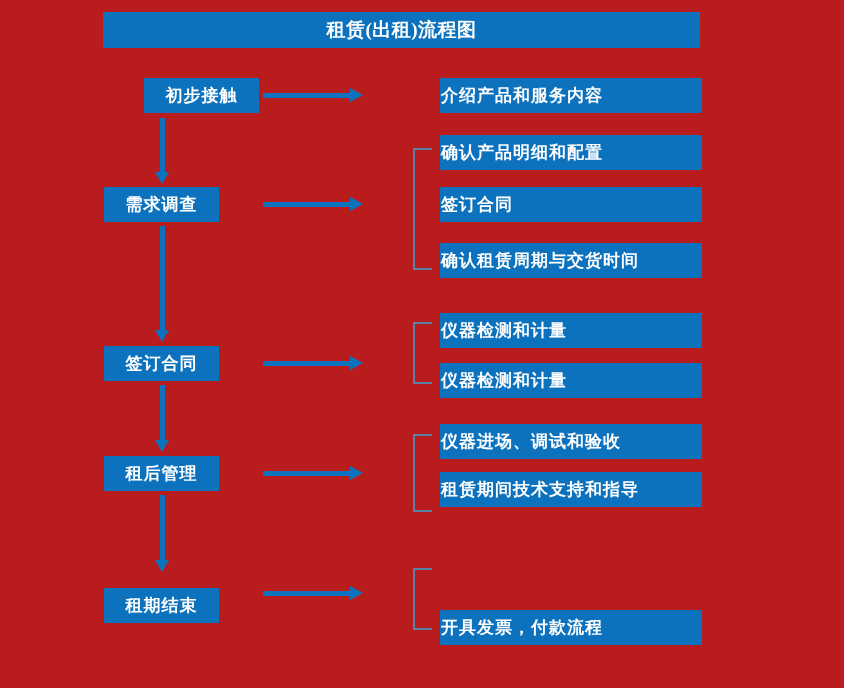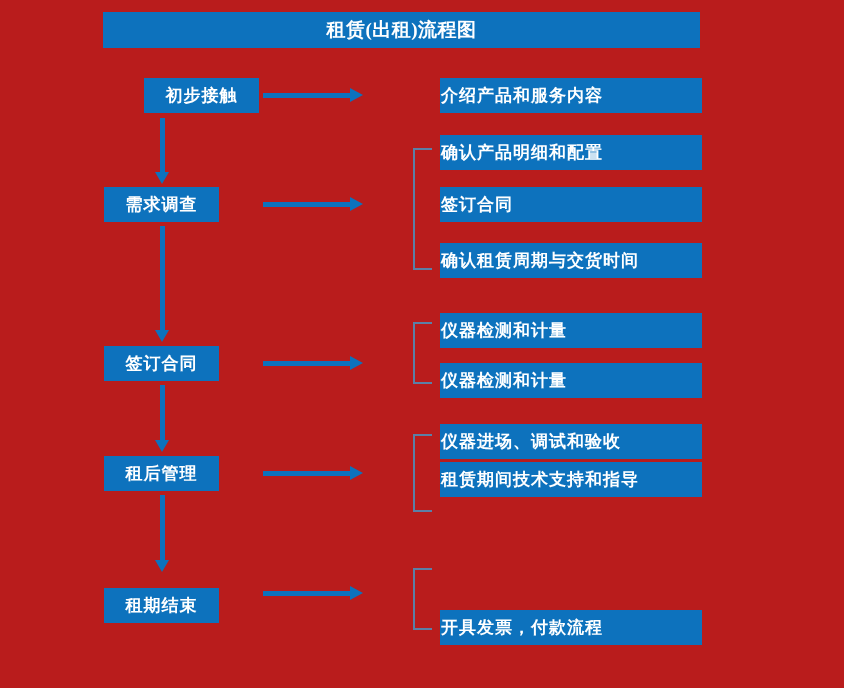--- a/index.html
+++ b/index.html
@@ -171,16 +171,16 @@
   <div class="bracket" style="top:434px; height:78px;"></div>
   <div class="bracket" style="top:568px; height:62px;"></div>
 
   <div class="node-box detail-box" style="top:78px;">介绍产品和服务内容</div>
   <div class="node-box detail-box" style="top:135px;">确认产品明细和配置</div>
   <div class="node-box detail-box" style="top:187px;">签订合同</div>
   <div class="node-box detail-box" style="top:243px;">确认租赁周期与交货时间</div>
   <div class="node-box detail-box" style="top:313px;">仪器检测和计量</div>
   <div class="node-box detail-box" style="top:363px;">仪器检测和计量</div>
   <div class="node-box detail-box" style="top:424px;">仪器进场、调试和验收</div>
-  <div class="node-box detail-box" style="top:462px;">租赁期间技术支持和指导</div>
+  <div class="node-box detail-box" style="top:472px;">租赁期间技术支持和指导</div>
   <div class="node-box detail-box" style="top:610px;">开具发票，付款流程</div>
 
 </div>
 
 </body></html>

